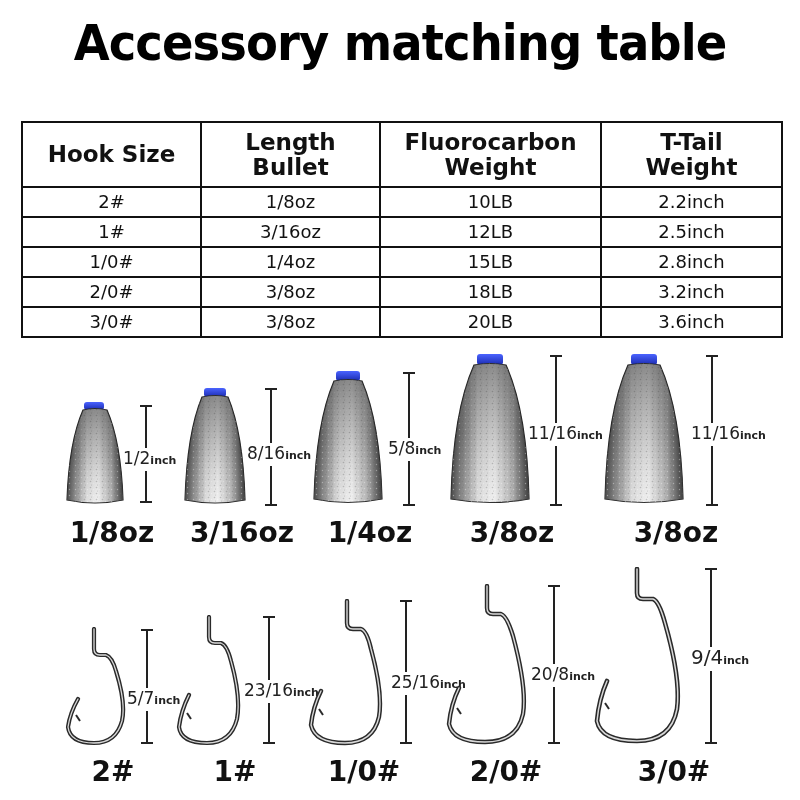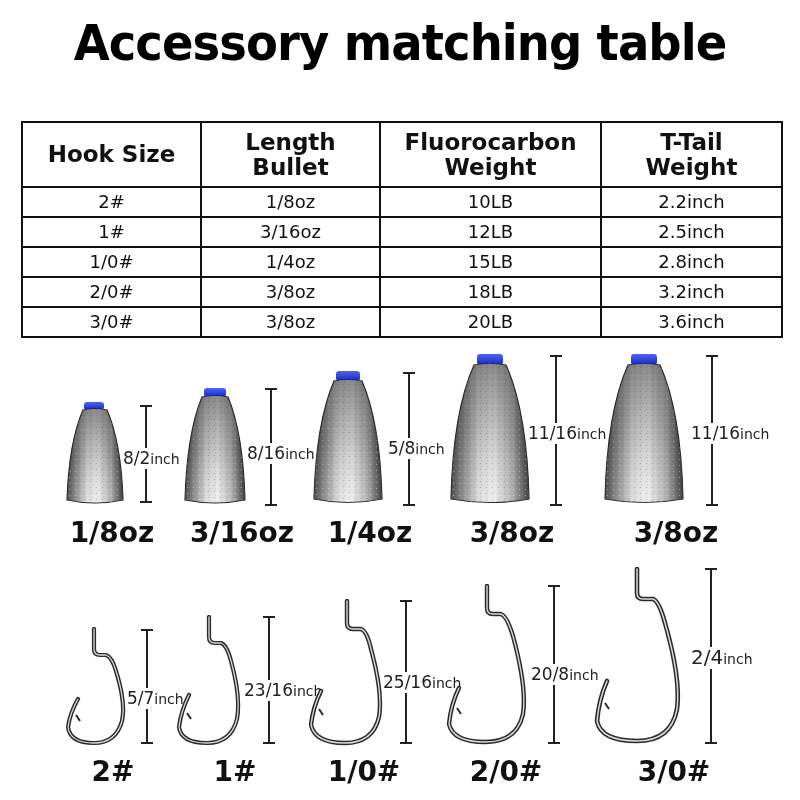--- a/index.html
+++ b/index.html
@@ -35,21 +35,21 @@
     position: absolute; width: 12px;
   }
   .dim .bar { position: absolute; left: 5px; width: 2px; background: #222; }
   .dim .cap { position: absolute; left: 0; width: 12px; height: 2px; background: #222; }
 
   .dimlabel {
     position: absolute; white-space: nowrap; font-size: 17px; color: #222;
     background: #fff; line-height: 20px; padding: 0 1px;
     font-family: "DejaVu Sans", sans-serif;
   }
-  .dimlabel .unit { font-size: 14px; }
+  .dimlabel .unit { font-size: 11px; font-weight: bold; }
 
   .biglabel {
     position: absolute; width: 140px; text-align: center; font-weight: bold;
     font-size: 28px; color: #111; font-family: "DejaVu Sans", sans-serif;
   }
 </style>
 </head>
 <body>
 
 <div class="title">Accessory matching table</div>
@@ -149,21 +149,21 @@
     <path d="M18 8 Q30 5 42 8 Q56 40 58 98 Q30 104 2 98 Q4 40 18 8 Z" fill="url(#leadGrad)" stroke="#222" stroke-width="1.2"></path>
     <path d="M18 8 Q30 5 42 8 Q56 40 58 98 Q30 104 2 98 Q4 40 18 8 Z" fill="url(#texture)"></path>
     <path d="M18 8 Q30 5 42 8 Q56 40 58 98 Q30 104 2 98 Q4 40 18 8 Z" fill="url(#leadShade)"></path>
   </svg>
 </div>
 <div class="dim" style="left:140px; top:405px; height:98px;">
   <div class="cap" style="top:0"></div>
     <div class="bar" style="top:0; height:98px"></div>
     <div class="cap" style="bottom:0"></div>
 </div>
-<div class="dimlabel" style="left:122px; top:448px;"><span>8/2</span><span class="unit">inch</span></div>
+<div class="dimlabel" style="left:122px; top:448px;"><span>1/2</span><span class="unit">inch</span></div>
 <div class="biglabel" style="left:42px; top:516px;">1/8oz</div>
 
 <div class="item sinker" style="left:183px; top:388px;">
   <svg width="64" height="118" viewBox="0 0 64 118">
     <rect x="21" y="0" width="22" height="9" rx="3" fill="url(#capGrad)"></rect>
     <path d="M19 9 Q32 6 45 9 Q60 45 62 112 Q32 118 2 112 Q4 45 19 9 Z" fill="url(#leadGrad)" stroke="#222" stroke-width="1.2"></path>
     <path d="M19 9 Q32 6 45 9 Q60 45 62 112 Q32 118 2 112 Q4 45 19 9 Z" fill="url(#texture)"></path>
     <path d="M19 9 Q32 6 45 9 Q60 45 62 112 Q32 118 2 112 Q4 45 19 9 Z" fill="url(#leadShade)"></path>
   </svg>
 </div>
@@ -258,21 +258,21 @@
     <path d="M40 2 L40 24 Q40 30 46 30 L54 30 Q60 32 64 50 Q76 94 72 118 Q66 144 38 144 Q8 144 4 126 Q6 108 14 92" fill="none" stroke="#2a2a2a" stroke-width="4.4" stroke-linecap="round" stroke-linejoin="round"></path>
     <path d="M40 2 L40 24 Q40 30 46 30 L54 30 Q60 32 64 50 Q76 94 72 118 Q66 144 38 144 Q8 144 4 126 Q6 108 14 92" fill="none" stroke="#d9d9d9" stroke-width="1.4" stroke-linecap="round" stroke-linejoin="round"></path>
     <path d="M12 110 L16 116" stroke="#2a2a2a" stroke-width="2"></path>
   </svg>
 </div>
 <div class="dim" style="left:400px; top:600px; height:144px;">
   <div class="cap" style="top:0"></div>
     <div class="bar" style="top:0; height:144px"></div>
     <div class="cap" style="bottom:0"></div>
 </div>
-<div class="dimlabel" style="left:382px; top:672px;text-align:right;"><span>25/16</span><span class="unit">inch</span></div>
+<div class="dimlabel" style="left:390px; top:672px;text-align:right;"><span>25/16</span><span class="unit">inch</span></div>
 <div class="biglabel" style="left:294px; top:755px;">1/0#</div>
 
 <div class="item hook" style="left:445px; top:584px;">
   <svg width="88" height="162" viewBox="0 0 88 162">
     <path d="M42 2 L42 24 Q42 30 48 30 L56 30 Q62 32 68 52 Q82 104 78 130 Q72 158 40 158 Q8 158 4 140 Q6 120 14 104" fill="none" stroke="#2a2a2a" stroke-width="4.4" stroke-linecap="round" stroke-linejoin="round"></path>
     <path d="M42 2 L42 24 Q42 30 48 30 L56 30 Q62 32 68 52 Q82 104 78 130 Q72 158 40 158 Q8 158 4 140 Q6 120 14 104" fill="none" stroke="#d9d9d9" stroke-width="1.4" stroke-linecap="round" stroke-linejoin="round"></path>
     <path d="M12 124 L16 130" stroke="#2a2a2a" stroke-width="2"></path>
   </svg>
 </div>
 <div class="dim" style="left:548px; top:585px; height:159px;">
@@ -288,14 +288,14 @@
     <path d="M44 2 L44 26 Q44 32 50 32 L60 32 Q66 34 72 56 Q88 112 84 142 Q78 174 44 174 Q8 174 4 154 Q6 132 14 114" fill="none" stroke="#2a2a2a" stroke-width="4.6" stroke-linecap="round" stroke-linejoin="round"></path>
     <path d="M44 2 L44 26 Q44 32 50 32 L60 32 Q66 34 72 56 Q88 112 84 142 Q78 174 44 174 Q8 174 4 154 Q6 132 14 114" fill="none" stroke="#d9d9d9" stroke-width="1.5" stroke-linecap="round" stroke-linejoin="round"></path>
     <path d="M12 136 L16 142" stroke="#2a2a2a" stroke-width="2"></path>
   </svg>
 </div>
 <div class="dim" style="left:705px; top:568px; height:176px;">
   <div class="cap" style="top:0"></div>
     <div class="bar" style="top:0; height:176px"></div>
     <div class="cap" style="bottom:0"></div>
 </div>
-<div class="dimlabel" style="left:690px; top:647px; font-size:20px;"><span>2/4</span><span class="unit">inch</span></div>
+<div class="dimlabel" style="left:690px; top:647px; font-size:20px;"><span>9/4</span><span class="unit">inch</span></div>
 <div class="biglabel" style="left:604px; top:755px;">3/0#</div>
 
 </body></html>

